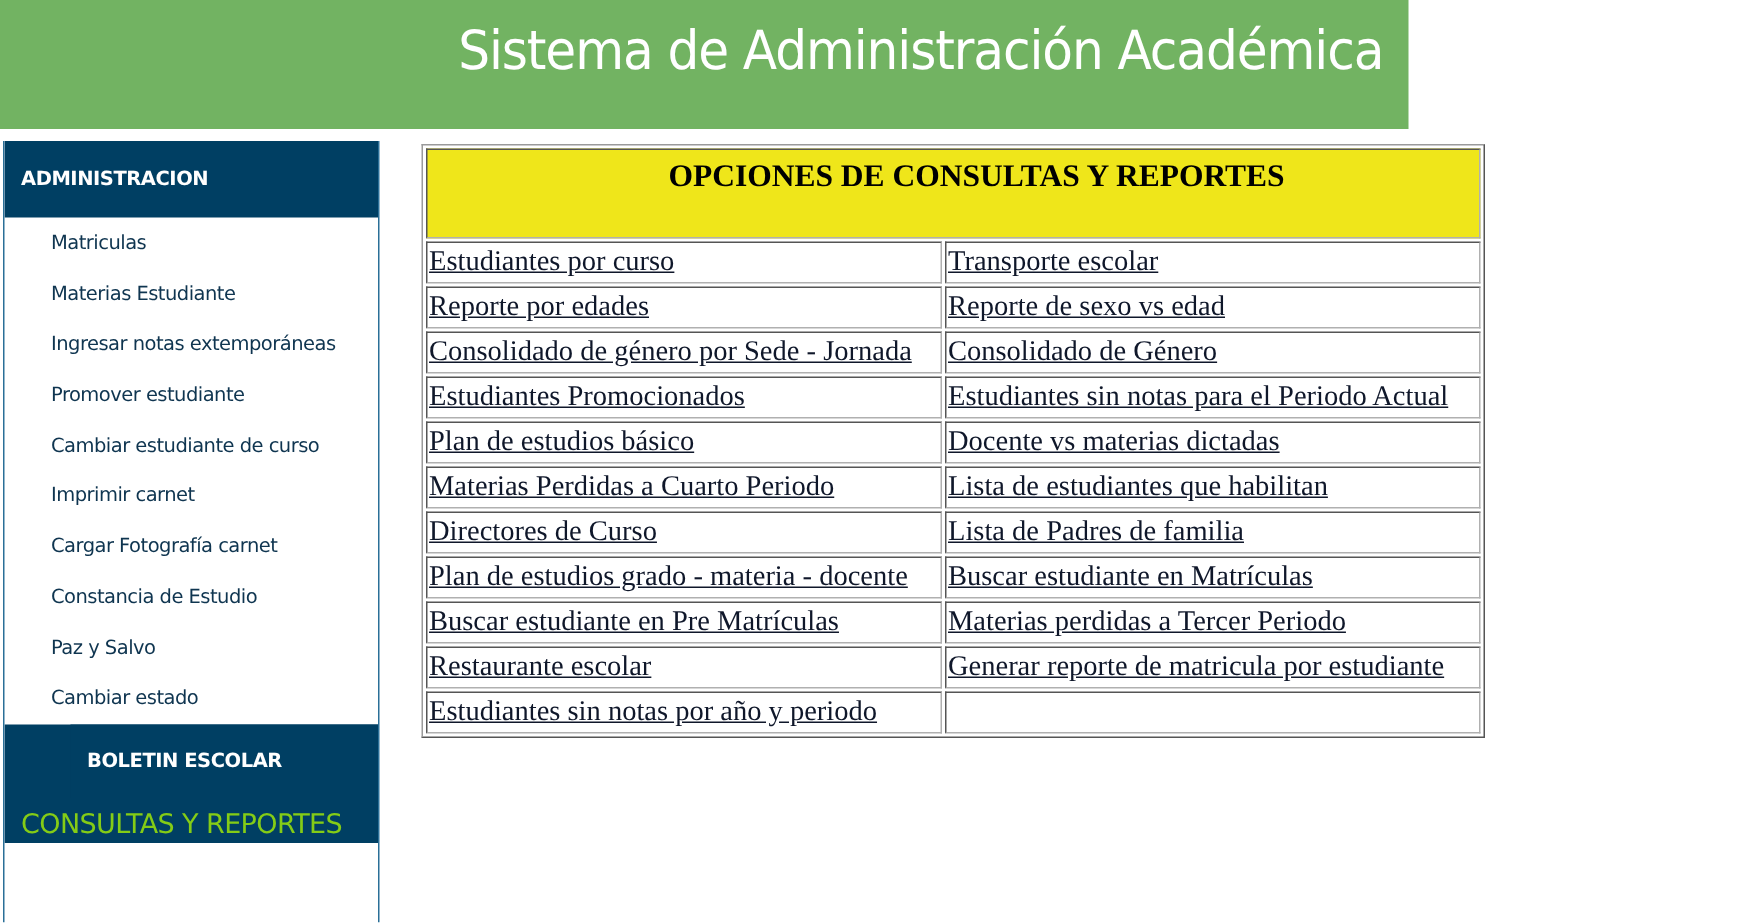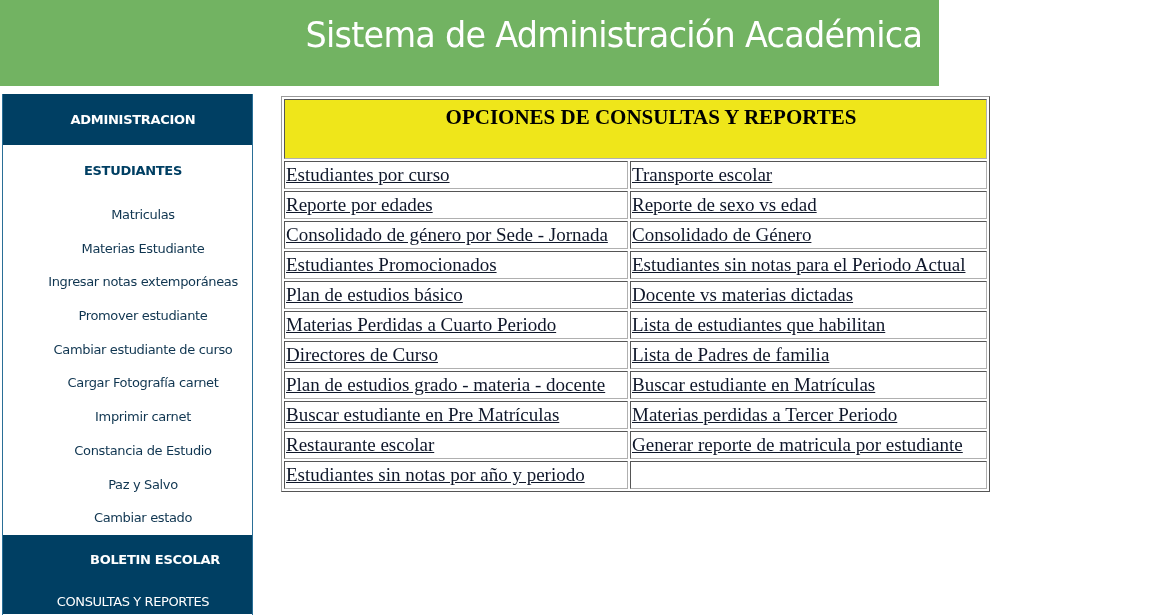--- a/index.html
+++ b/index.html
@@ -13,39 +13,39 @@
   }
   .header-title {
     position: absolute; right: 17px; top: 14px;
     color: #ffffff; font-size: 36px; font-family: "DejaVu Sans", sans-serif;
     font-weight: normal; letter-spacing: -0.8px; transform: scaleX(0.93); transform-origin: right center;
     white-space: nowrap;
   }
   .sidebar {
     position: absolute; left: 2px; top: 94px; width: 249px; height: 521px;
     border-left: 1px solid #2a6f97; border-right: 1px solid #2a6f97;
-    background: #ffffff; overflow: hidden; text-align: center;
+    background: #ffffff; overflow: hidden;
   }
   .sb-section {
     background: #003f63; color: #ffffff; font-weight: bold; font-size: 13px;
     height: 51px; line-height: 51px; padding-left: 11px; letter-spacing: -0.3px;
   }
   .sb-subheader {
     color: #003f63; font-weight: bold; font-size: 13px; height: 52px; line-height: 52px;
     padding-left: 11px; letter-spacing: -0.3px;
   }
   .sb-item {
     color: #0f3550; font-size: 13px; height: 33.7px; line-height: 33.7px;
     padding-left: 31px; letter-spacing: -0.35px; cursor: pointer; white-space: nowrap;
   }
   .sb-items { padding-top: 1px; }
   .sb-bottom { background: #003f63; }
   .sb-bottom .sb-section { height: 49px; line-height: 49px; margin-left: 44px; }
   .sb-link {
-    color: #ffffff; font-size: 13px; padding-left: 11px; height: 30px; line-height: 36px;
+    color: #84cc16; font-size: 18px; padding-left: 11px; height: 30px; line-height: 36px;
     letter-spacing: -0.4px; white-space: nowrap;
   }
   .report-table {
     position: absolute; left: 281px; top: 96px; width: 709px;
     border: 1px solid #9a9a9a; border-right-color: #555; border-bottom-color: #555;
     border-collapse: separate; border-spacing: 2px;
     font-family: "Liberation Serif", "DejaVu Serif", serif;
   }
   .report-table td {
     border: 1px solid #555; border-right-color: #b0b0b0; border-bottom-color: #b0b0b0;
@@ -60,29 +60,28 @@
 </style>
 </head>
 <body>
 
 <div class="header">
   <div class="header-title">Sistema de Administración Académica</div>
 </div>
 
 <nav class="sidebar">
   <div class="sb-section">ADMINISTRACION</div>
-  <div class="sb-subheader">ESTUDIANTES</div>
   <div class="sb-items">
     <div class="sb-item">Matriculas</div>
     <div class="sb-item">Materias Estudiante</div>
     <div class="sb-item">Ingresar notas extemporáneas</div>
     <div class="sb-item">Promover estudiante</div>
     <div class="sb-item">Cambiar estudiante de curso</div>
+    <div class="sb-item">Imprimir carnet</div>
     <div class="sb-item">Cargar Fotografía carnet</div>
-    <div class="sb-item">Imprimir carnet</div>
     <div class="sb-item">Constancia de Estudio</div>
     <div class="sb-item">Paz y Salvo</div>
     <div class="sb-item">Cambiar estado</div>
   </div>
   <div class="sb-bottom">
     <div class="sb-section">BOLETIN ESCOLAR</div>
     <div class="sb-link">CONSULTAS Y REPORTES</div>
   </div>
 </nav>
 

